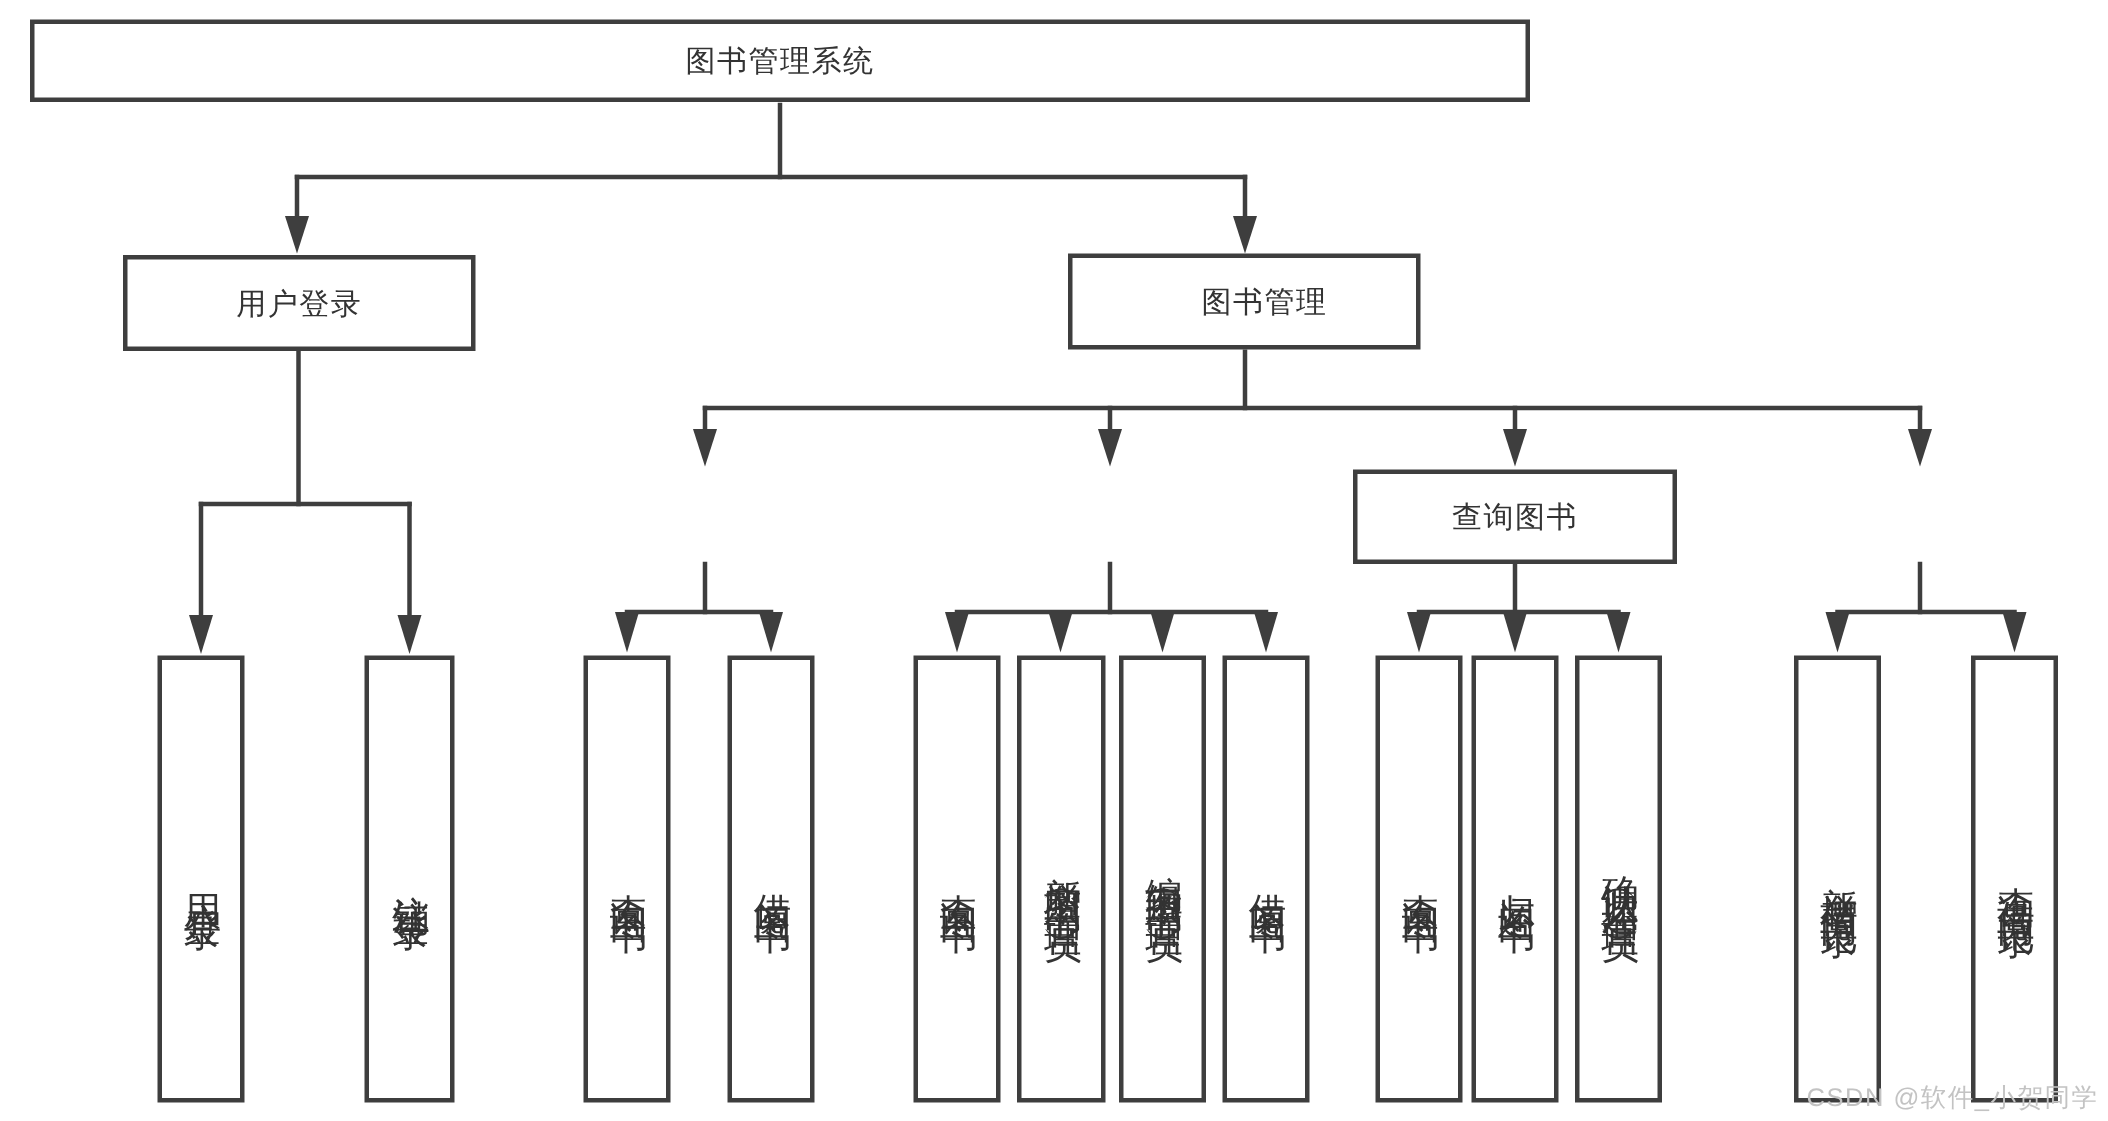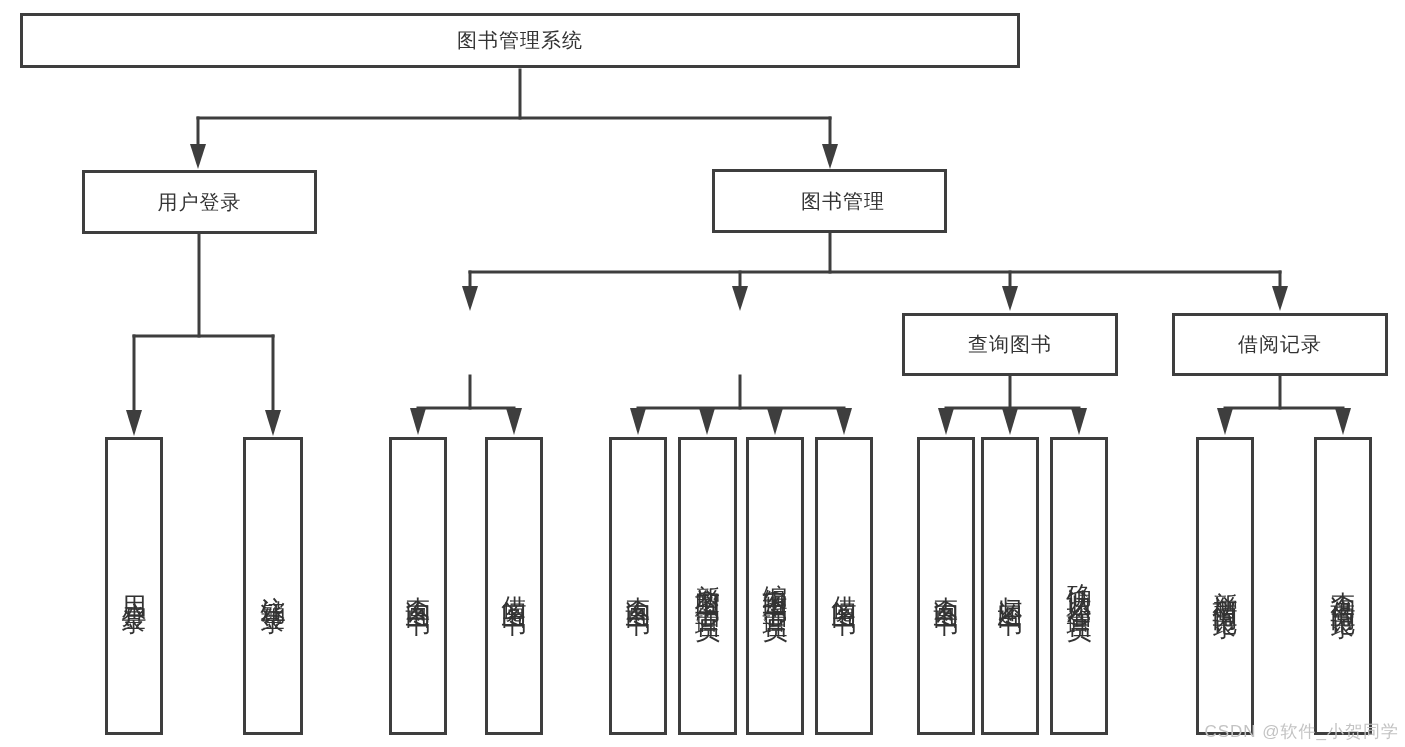--- a/index.html
+++ b/index.html
@@ -112,23 +112,20 @@
   <div class="node hbox" style="left:82px;top:170px;width:235px;height:64px;">
     <span>用户登录</span>
   </div>
   <div class="node hbox" style="left:712px;top:169px;width:235px;height:64px;padding-left:27px;">
     <span>图书管理</span>
   </div>
 
   <div class="node hbox" style="left:902px;top:313px;width:216px;height:63px;">
     <span>查询图书</span>
   </div>
-  <div class="node hbox" style="left:1172px;top:313px;width:216px;height:63px;">
-    <span>借阅记录</span>
-  </div>
 
   <div class="node vbox" style="left:105px;top:437px;width:58px;height:298px;">
     <span>用户登录</span>
   </div>
   <div class="node vbox" style="left:243px;top:437px;width:60px;height:298px;">
     <span>注销登录</span>
   </div>
 
   <div class="node vbox" style="left:389px;top:437px;width:58px;height:298px;">
     <span>查询图书</span>

